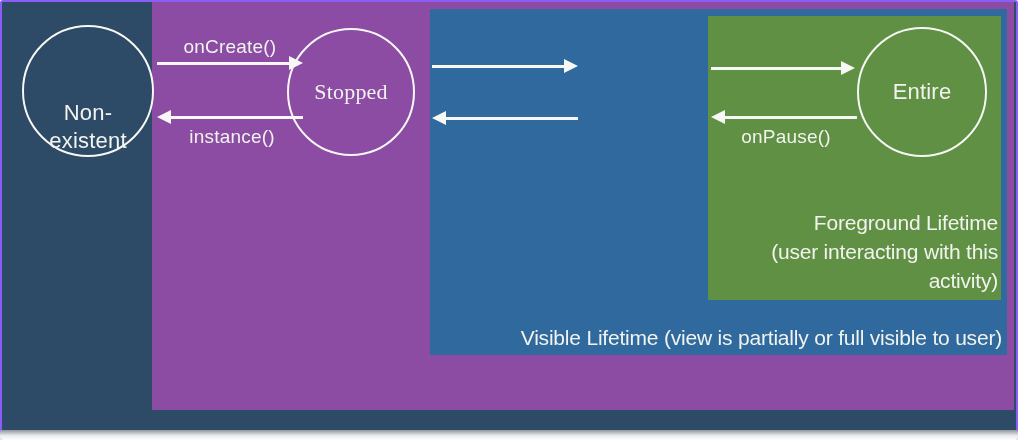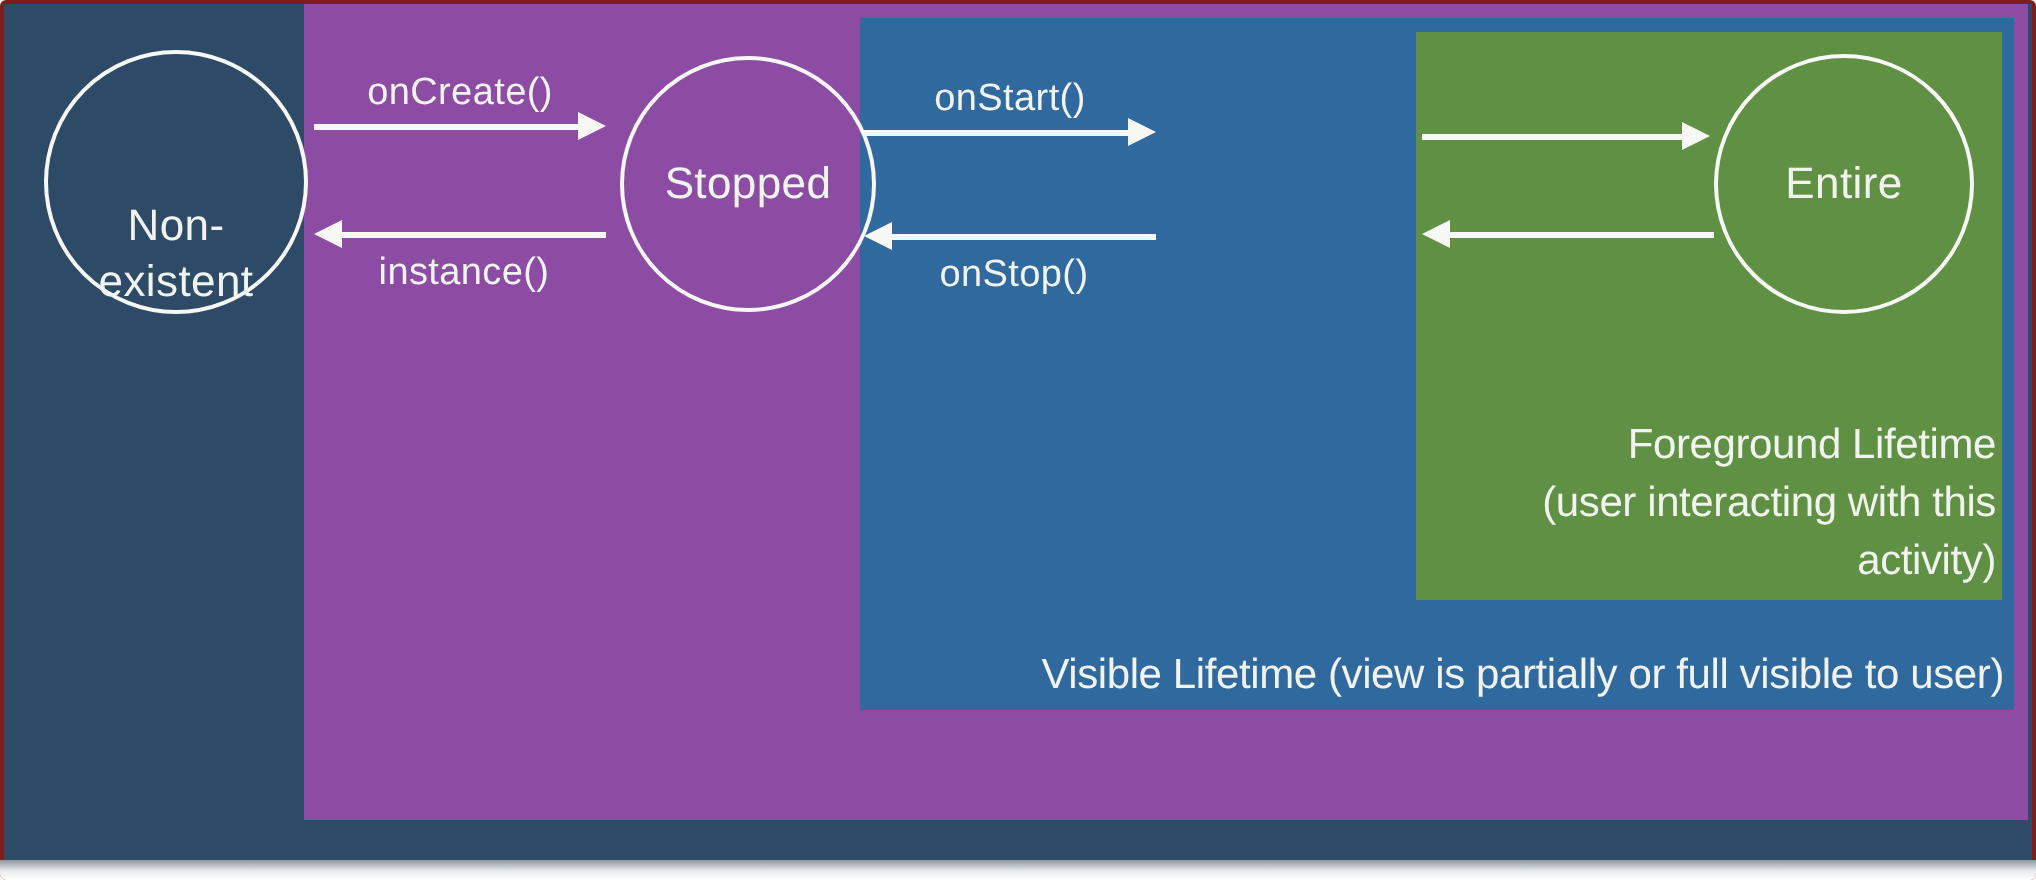--- a/index.html
+++ b/index.html
@@ -2,21 +2,21 @@
 <html style="--slide_background: #2d4a66; --entire_lifetime_region: #8d4ca3; --visible_lifetime_region: #30699e; --foreground_lifetime_region: #609043; --text: #f1f3ee; --arrow: #f7f8f5;"><head>
 <meta charset="utf-8">
 <style>
   html, body { margin: 0; padding: 0; background: #ffffff; }
   * { box-sizing: border-box; }
 
   .frame {
     position: relative;
     width: 1018px;
     height: 440px;
-    background: #7f1d1d;
+    background: #8b5cf6;
     font-family: "Liberation Sans", "DejaVu Sans", sans-serif;
     overflow: hidden;
     border-radius: 3px;
   }
 
   
   .slide {
     position: absolute;
     left: 2px; top: 2px;
     width: 1014px; height: 428px;
@@ -58,21 +58,21 @@
     align-items: center;
     justify-content: center;
     text-align: center;
     color: var(--text, #f1f3ee);
     font-size: 22px;
     line-height: 28px;
     padding: 0 14px;
     letter-spacing: 0.2px;
   }
   .state-non-existent { left: 22px;  top: 25px; width: 132px; height: 132px; align-items: flex-end; }
-  .state-stopped      { left: 310px; top: 28px; width: 128px; height: 128px; }
+  .state-stopped      { left: 287px; top: 28px; width: 128px; height: 128px; font-family: Liberation Serif, serif; }
   .state-paused       { left: 580px; top: 27px; width: 130px; height: 130px; }
   .state-running      { left: 857px; top: 27px; width: 130px; height: 130px; }
 
   
   .arrow-line {
     position: absolute;
     height: 3px;
     background: var(--arrow, #f7f8f5);
   }
   .arrow-head {
@@ -133,31 +133,30 @@
   <div class="arrow-line" style="left:157px; top:62px; width:133px;"></div>
   <div class="arrow-head right" style="left:289px; top:56px;"></div>
   <div class="arrow-label" style="left:157px; top:36px; width:146px;">onCreate()</div>
 
   <div class="arrow-line" style="left:170px; top:116px; width:133px;"></div>
   <div class="arrow-head left" style="left:157px; top:110px;"></div>
   <div class="arrow-label" style="left:157px; top:126px; width:150px;">instance()</div>
 
   <div class="arrow-line" style="left:432px; top:65px; width:133px;"></div>
   <div class="arrow-head right" style="left:564px; top:59px;"></div>
-  <div class="arrow-label" style="left:432px; top:39px; width:146px;">onStart()</div>
 
   <div class="arrow-line" style="left:445px; top:117px; width:133px;"></div>
   <div class="arrow-head left" style="left:432px; top:111px;"></div>
-  <div class="arrow-label" style="left:432px; top:127px; width:150px;">onStop()</div>
 
   <div class="arrow-line" style="left:711px; top:67px; width:131px;"></div>
   <div class="arrow-head right" style="left:841px; top:61px;"></div>
 
   <div class="arrow-line" style="left:724px; top:116px; width:133px;"></div>
   <div class="arrow-head left" style="left:711px; top:110px;"></div>
+  <div class="arrow-label" style="left:711px; top:126px; width:150px;">onPause()</div>
 
   <div class="state state-non-existent">
     <span>Non-existent</span>
   </div>
   <div class="state state-stopped">
     <span>Stopped</span>
   </div>
   <div class="state state-running">
     <span>Entire</span>
   </div>

